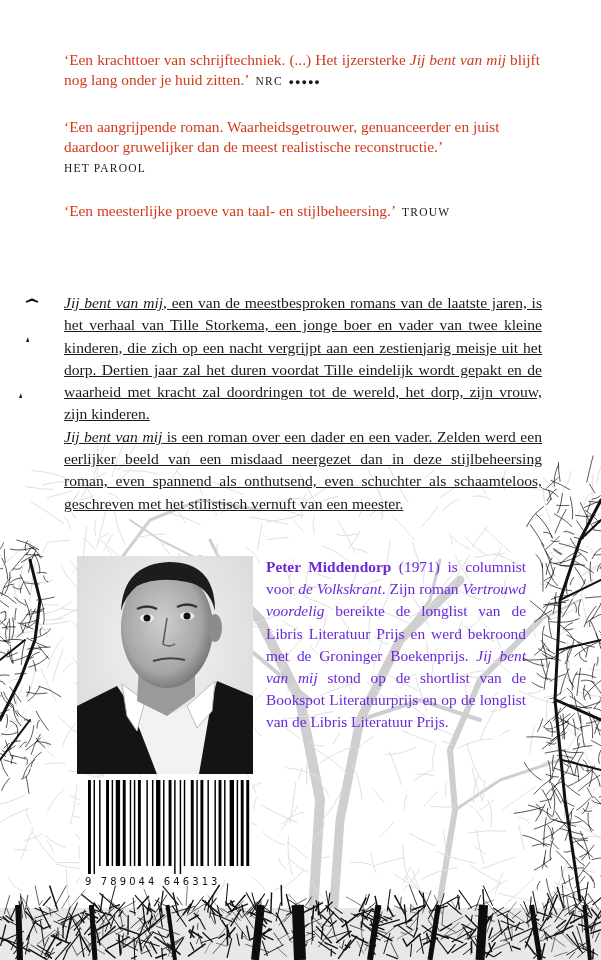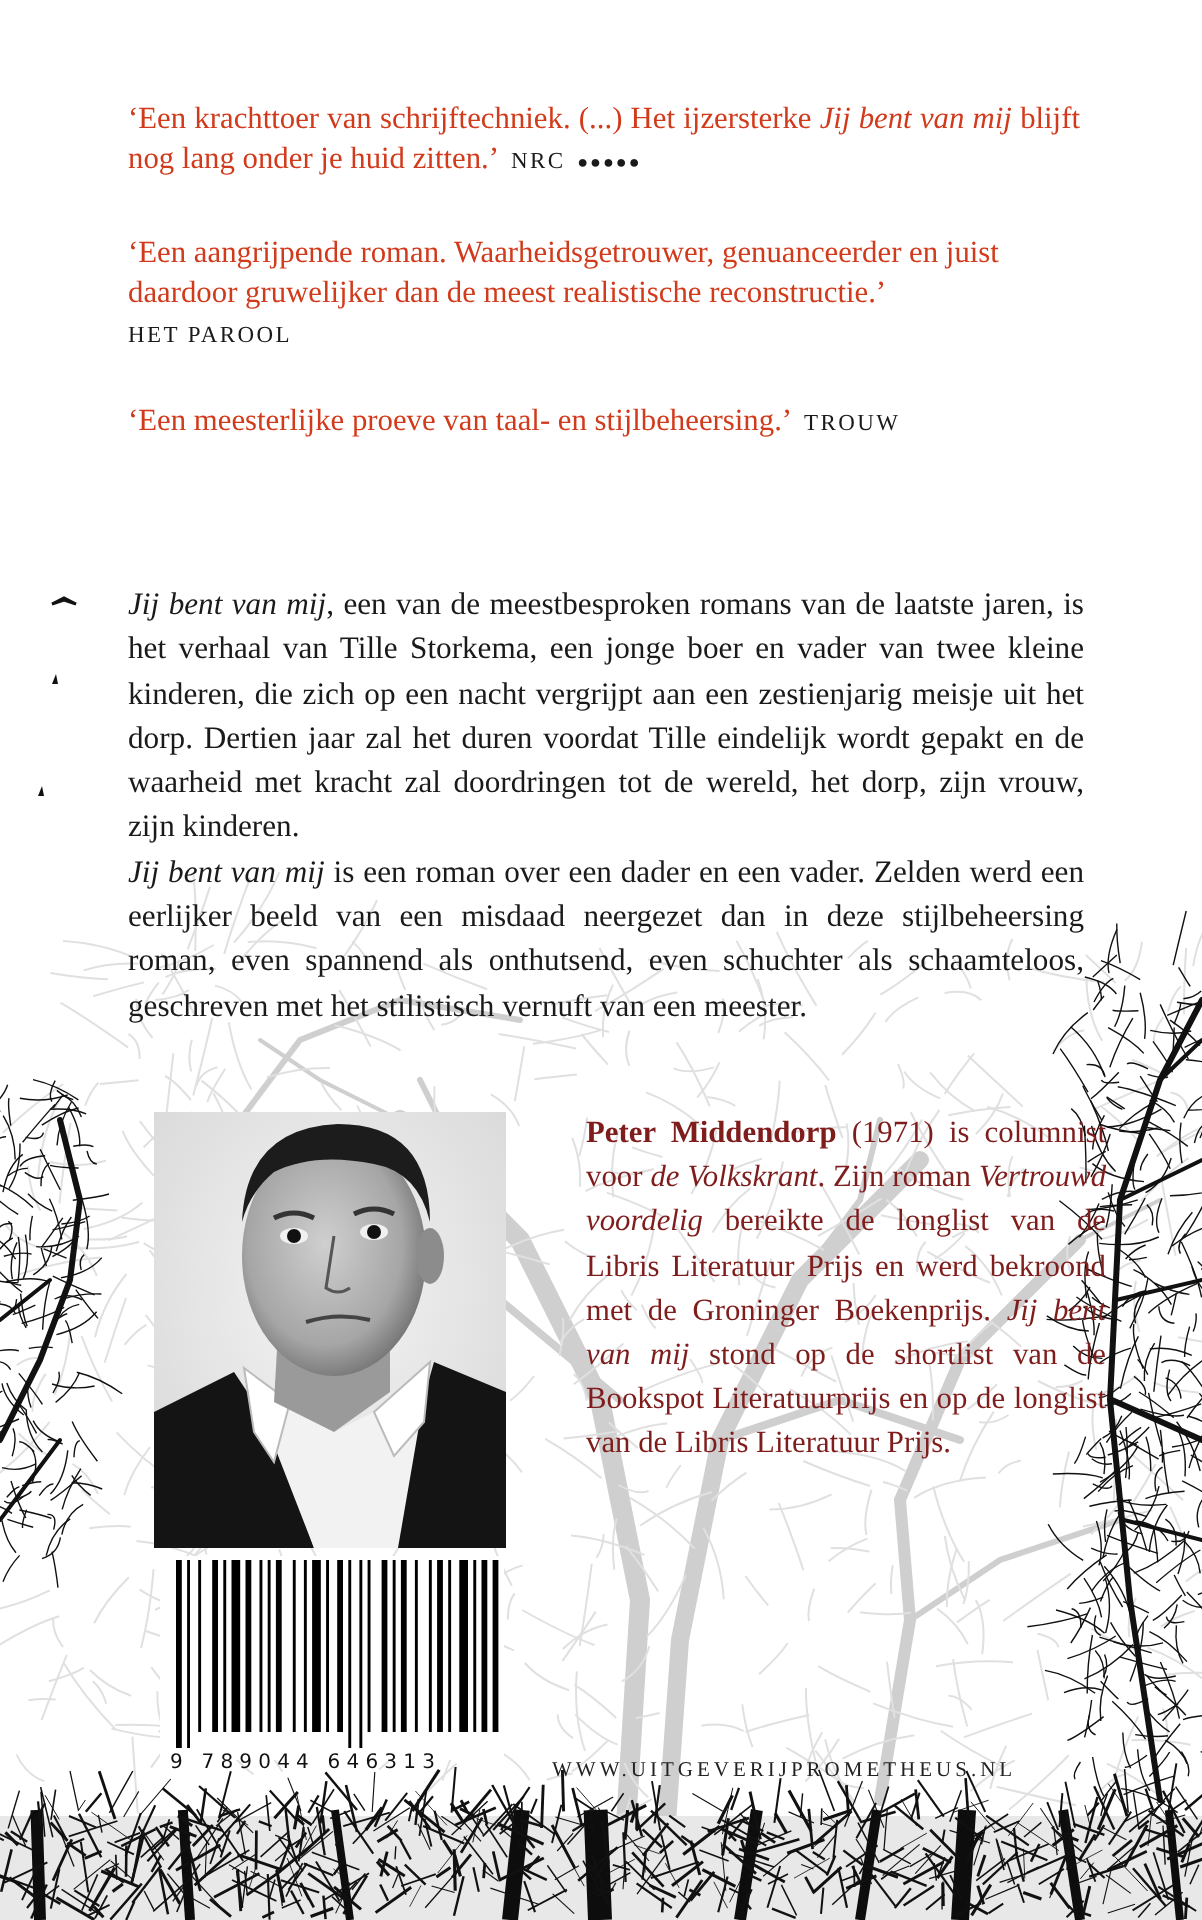--- a/index.html
+++ b/index.html
@@ -26,30 +26,30 @@
   }
   .src.block { margin-left: 0; display: block; margin-top: 1px; }
   .dots { font-size: 9px; letter-spacing: 1px; }
 
   .body-text {
     position: absolute; left: 64px; top: 292px; width: 478px;
     font-family: "Liberation Serif", serif;
     font-size: 15.6px; line-height: 22.3px; color: #1a1a1a;
     text-align: justify;
   }
-  .body-text p { margin: 0; }
+  .body-text p { margin: 0; text-decoration: underline; }
 
   .photo-frame {
     position: absolute; left: 77px; top: 556px; width: 176px; height: 218px;
     background: #111; overflow: hidden;
   }
   .bio {
-    position: absolute; left: 293px; top: 556px; width: 260px;
+    position: absolute; left: 266px; top: 556px; width: 260px;
     font-family: "Liberation Serif", serif;
-    font-size: 15.4px; line-height: 22.2px; color: #7f1d1d;
+    font-size: 15.4px; line-height: 22.2px; color: #6d28d9;
     text-align: justify;
   }
   .bio b { font-weight: bold; }
 
   .barcode-box {
     position: absolute; left: 80px; top: 778px; width: 172px; height: 102px;
     background: #fff;
   }
   .barcode-digits {
     position: absolute; left: 85px; top: 876px;
@@ -1621,14 +1621,13 @@
         <rect x="149.65" y="2" width="4.35" height="86" fill="#000"></rect>
         <rect x="156.65" y="2" width="1.45" height="86" fill="#000"></rect>
         <rect x="160.75000000000003" y="2" width="2.9" height="86" fill="#000"></rect>
         <rect x="166.30000000000004" y="2" width="2.9" height="86" fill="#000"></rect>
         <rect x="173.30000000000004" y="2" width="1.45" height="86" fill="#000"></rect>
         <rect x="180.30000000000004" y="2" width="1.45" height="94" fill="#000"></rect>
       </svg>
   </div>
   <div class="barcode-digits">9 789044 646313</div>
 
-  <div class="website">WWW.UITGEVERIJPROMETHEUS.NL</div>
 </div>
 
 </body></html>

